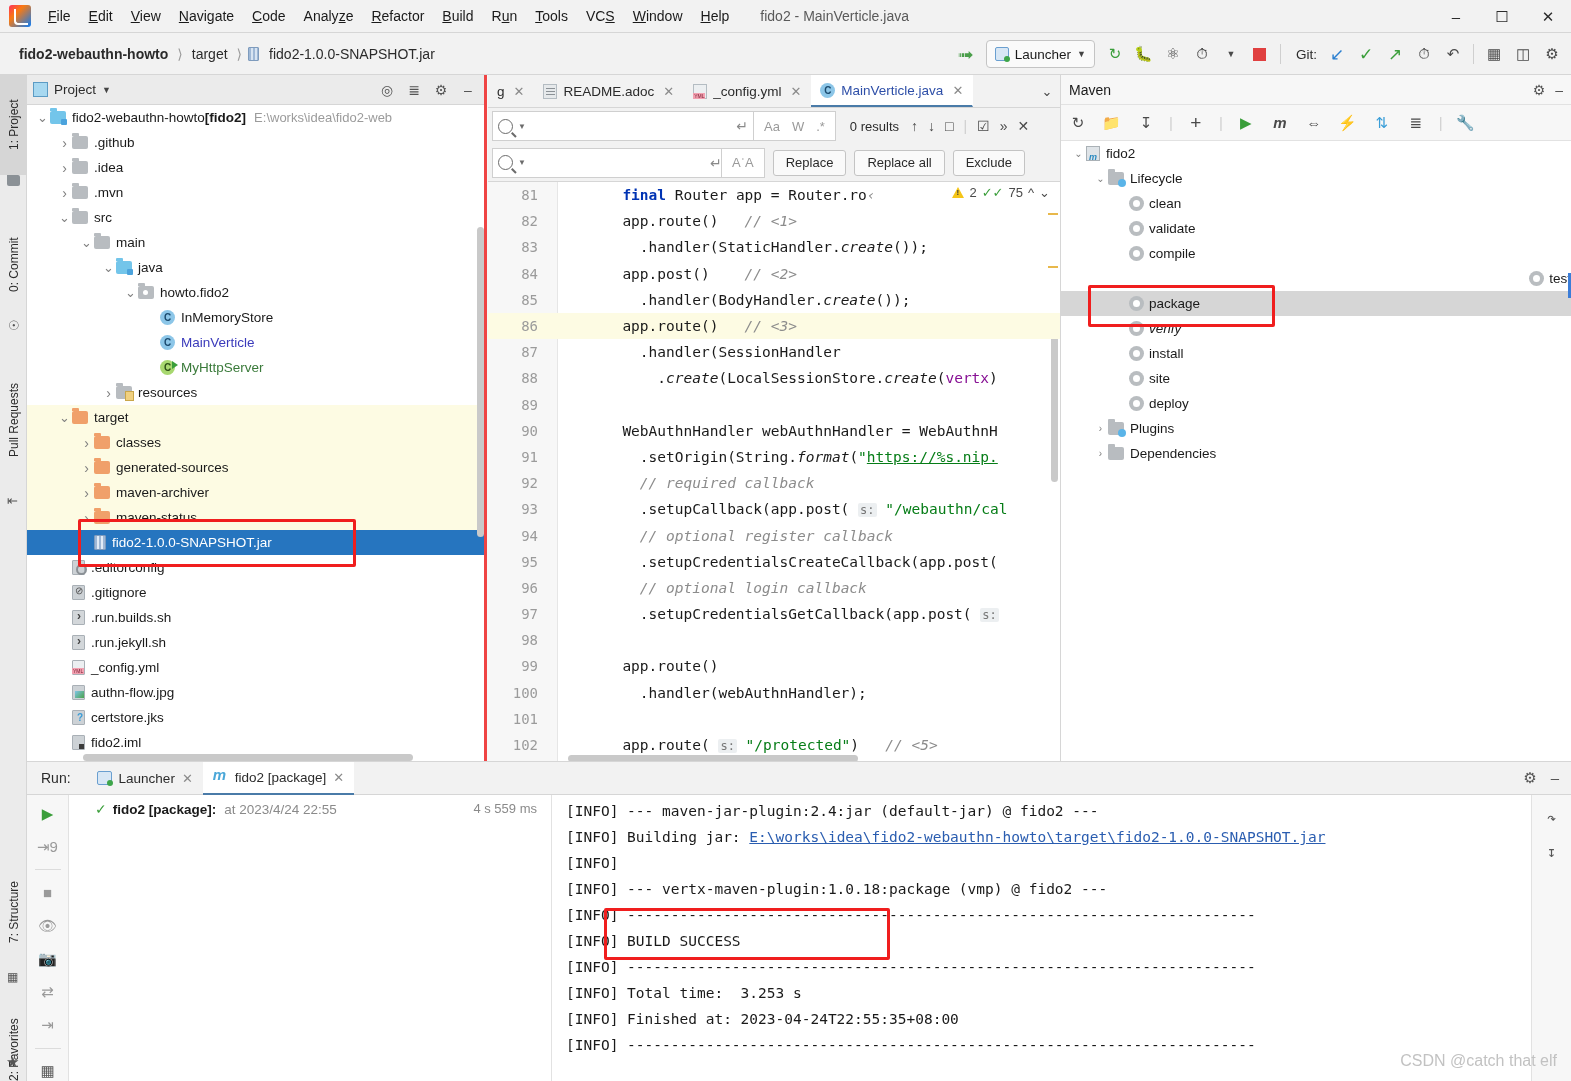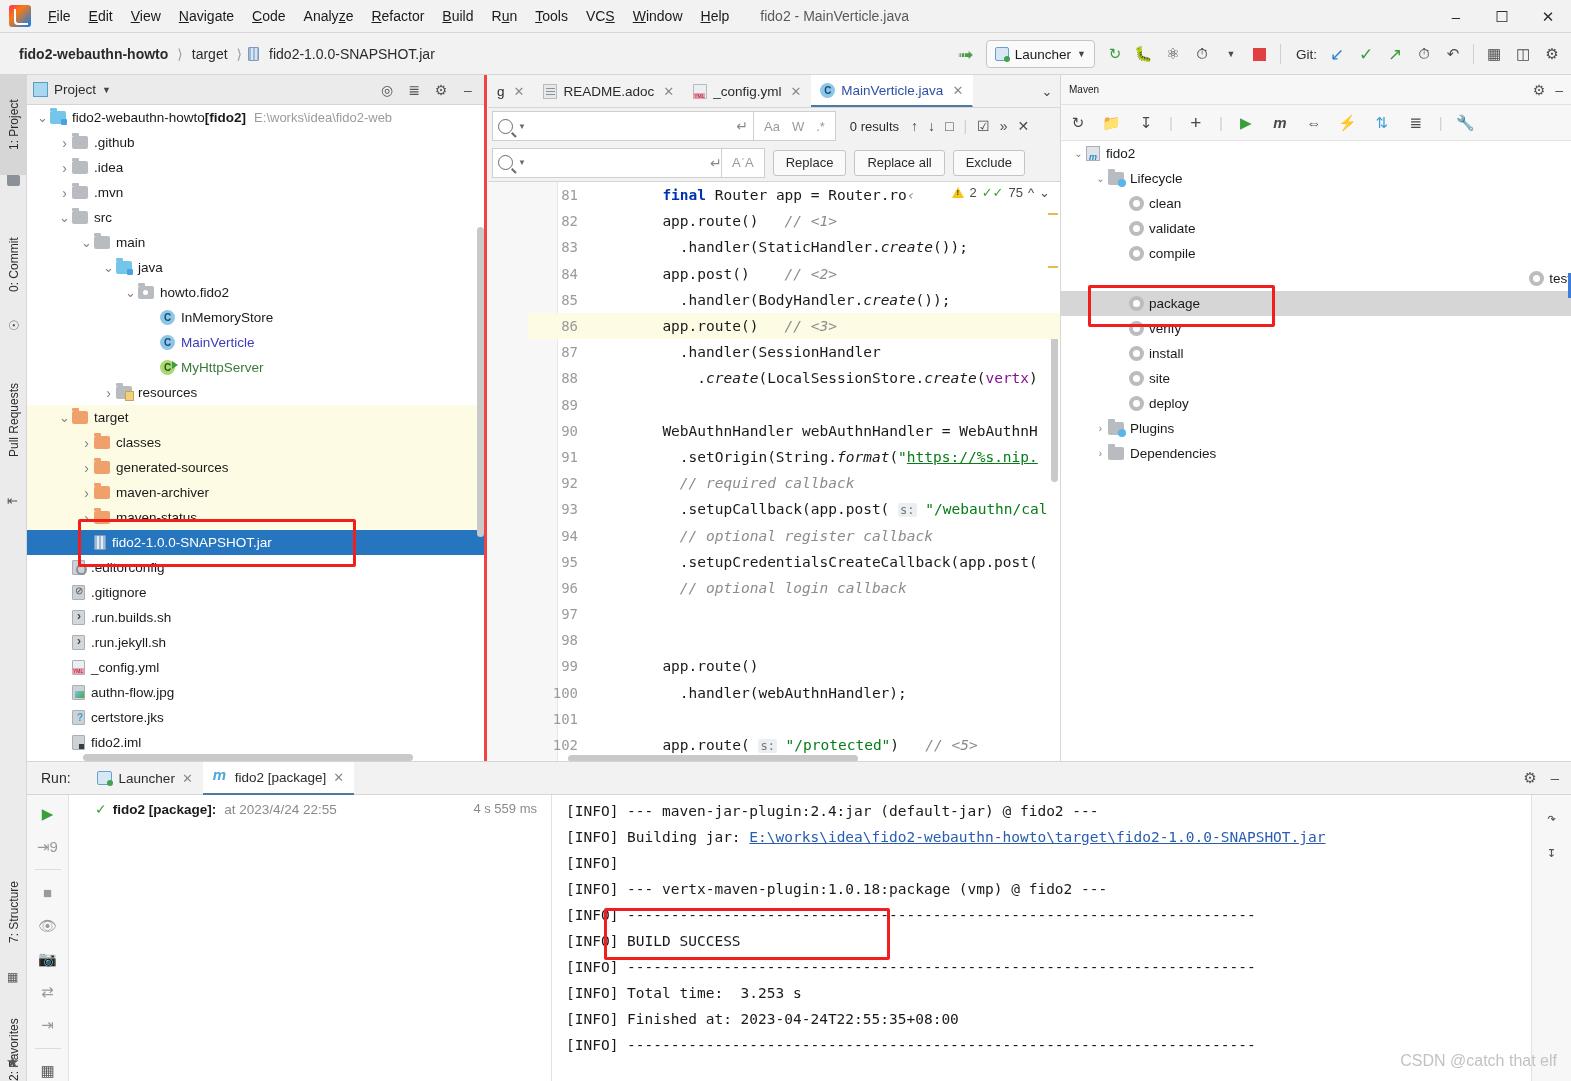--- a/index.html
+++ b/index.html
@@ -206,21 +206,21 @@
   .fopts{ display:flex; align-items:center; gap:12px; padding:0 10px; color:#9a9a9a; font-size:13px; height:30px; background:#fff; border:1px solid #cfcfcf; border-left:none;}
   .fopts2{ display:flex; align-items:center; gap:10px; padding:0 10px; color:#9a9a9a; font-size:13px; height:30px; background:#fff;border:1px solid #cfcfcf;border-left:none;}
   .results{ font-size:13px; color:#2b2b2b; margin-left:14px; white-space:nowrap;}
   .fnav{ display:flex; align-items:center; gap:10px; margin-left:12px; color:#4a4a4a; font-size:14px;}
   .fbtn{
     height:26px; padding:0 12px; border:1px solid #c4c4c4; border-radius:3px;
     background:#fafafa; font-size:13px; color:#2b2b2b; display:flex;align-items:center;
     margin-left:8px; white-space:nowrap;
   }
   .code-area{
-    position:relative; height:calc(686px - 33px - 73px); background:#fff; overflow:hidden;padding-left:40px;
+    position:relative; height:calc(686px - 33px - 73px); background:#fff; overflow:hidden;
   }
   .codeline{ display:flex; height:26.2px; align-items:center; font-family:"DejaVu Sans Mono", monospace; font-size:14.5px;}
   .codeline.cur{ background:#fdfbe3;justify-content:flex-end; }
   .gutter{
     width:60px; text-align:right; padding-right:10px; color:#9b9b9b; font-size:14px;
     flex:none; font-family:"DejaVu Sans Mono", monospace;
   }
   .gutter-bg{ position:absolute; left:0; top:0; width:70px; height:100%; background:#f7f7f7; border-right:1px solid #e6e6e6;}
   .fold{ width:22px; flex:none; }
   .ctext{ white-space:pre; flex:1; overflow:hidden; }
@@ -245,21 +245,21 @@
 
   
   .maven{
     position:absolute; left:1060px; top:75px; width:511px; height:686px;
     background:#fff; border-left:1px solid #d6d6d6;
   }
   .maven-head{
     height:30px; background:#f7f7f7; border-bottom:1px solid #e2e2e2;
     display:flex; align-items:center; padding:0 8px;
   }
-  .maven-head .t{ font-size:10px; }
+  .maven-head .t{ font-size:14px; }
   .mv-tools{ margin-left:auto; display:flex; gap:10px; color:#555; font-size:14px;}
   .maven-tb{
     height:36px; background:#f7f7f7; border-bottom:1px solid #e2e2e2;
     display:flex; align-items:center; padding:0 6px; gap:12px; color:#4a4a4a; font-size:15px;
   }
   .mtb{ width:22px;height:22px;display:flex;align-items:center;justify-content:center;}
   .mrow{ height:25px; display:flex; align-items:center; font-size:13.5px; white-space:nowrap;}
   .mrow.sel{ background:#d6d6d6; }
   .cog-ic{
     width:13px;height:13px;flex:none;margin-right:6px;border-radius:50%;
@@ -715,20 +715,21 @@
             <div class="ctext">        .setupCredentialsCreateCallback(app.post(</div>
           </div>
           <div class="codeline">
             <div class="gutter">96</div>
             <div class="fold"></div>
             <div class="ctext">        <span class="cm">// optional login callback</span></div>
           </div>
           <div class="codeline">
             <div class="gutter">97</div>
             <div class="fold"></div>
+            <div class="ctext">        .setupCredentialsGetCallback(app.post( <span class="hint">s:</span></div>
           </div>
           <div class="codeline">
             <div class="gutter">98</div>
             <div class="fold"></div>
             <div class="ctext"></div>
           </div>
           <div class="codeline">
             <div class="gutter">99</div>
             <div class="fold"></div>
             <div class="ctext">      app.route()</div>
@@ -819,21 +820,21 @@
         <div class="mrow" style="padding-left: 54px; justify-content: flex-end;">
           <span class="arrow none">&nbsp;</span>
           <span class="cog-ic"></span>
           <span>test</span>
         </div>
         <div class="mrow sel" style="padding-left: 54px;">
           <span class="arrow none">&nbsp;</span>
           <span class="cog-ic"></span>
           <span>package</span>
         </div>
-        <div class="mrow" style="padding-left: 54px;">
+        <div class="mrow" style="padding-left: 54px; font-style: italic;">
           <span class="arrow none">&nbsp;</span>
           <span class="cog-ic"></span>
           <span>verify</span>
         </div>
         <div class="mrow" style="padding-left: 54px;">
           <span class="arrow none">&nbsp;</span>
           <span class="cog-ic"></span>
           <span>install</span>
         </div>
         <div class="mrow" style="padding-left: 54px;">

